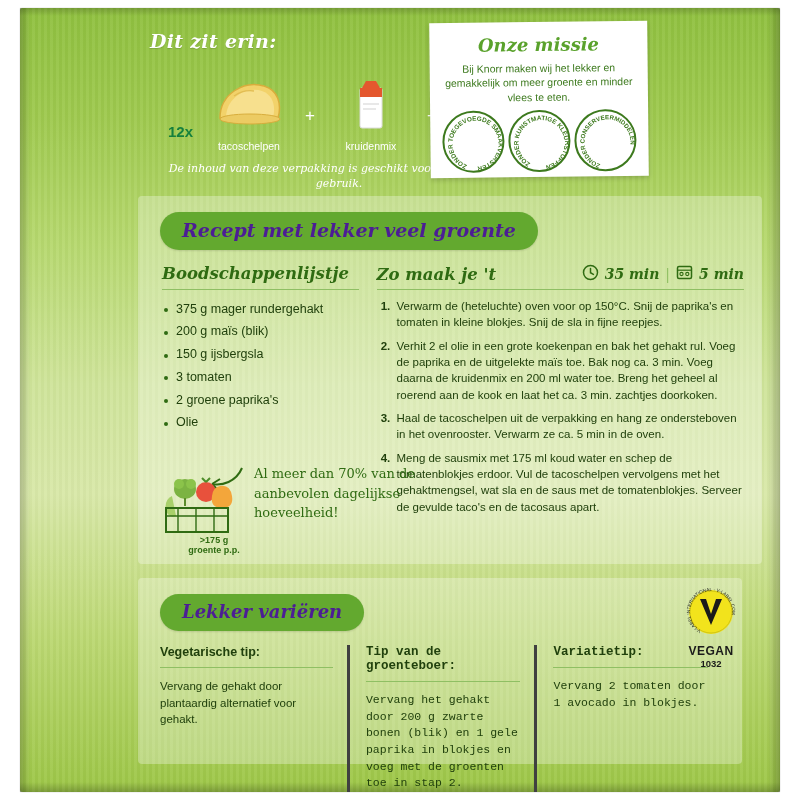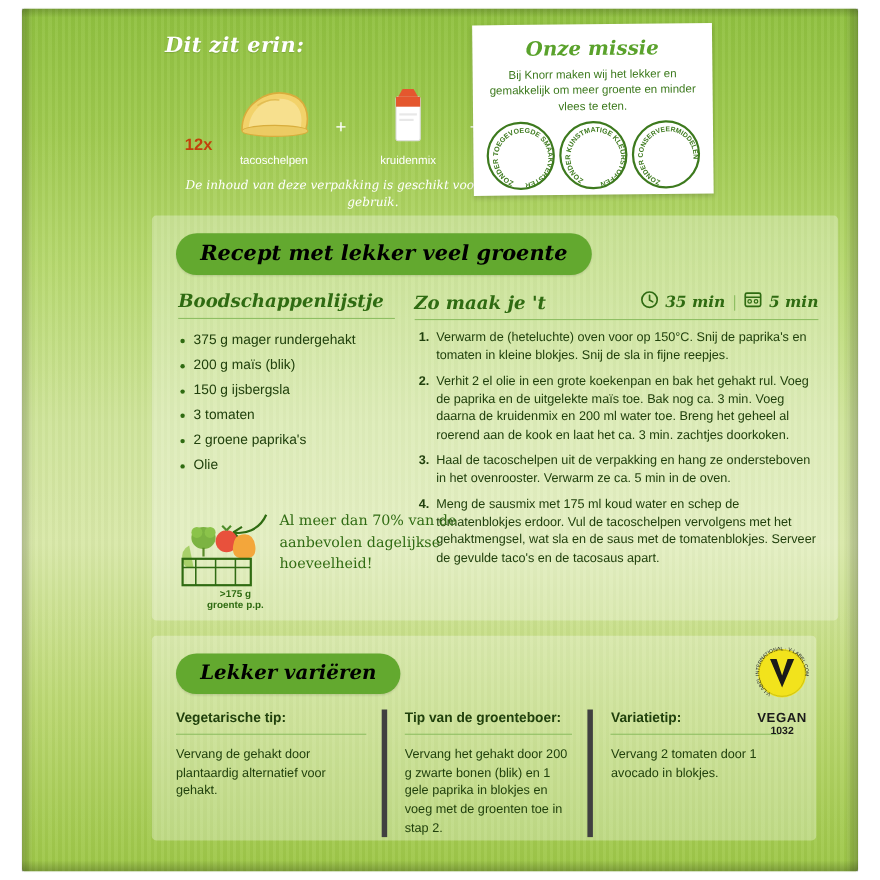--- a/index.html
+++ b/index.html
@@ -52,21 +52,21 @@
   .ingredients-row {
     display: flex; align-items: flex-end; gap: 10px;
     margin-top: 22px; padding-left: 18px;
   }
   .ing { display:flex; flex-direction:column; align-items:center; width: 92px; }
   .ing .art { height: 58px; display:flex; align-items:flex-end; justify-content:center; }
   .ing .cap {
     margin-top: 8px; font-size: 10.5px; color: #ffffff;
     font-family: "Liberation Sans", sans-serif;
   }
-  .qty { font-size: 15px; font-weight: bold; color:#c2410c; margin-bottom: 12px; }
+  .qty { font-size: 15px; font-weight: bold; color:#15803d; margin-bottom: 12px; }
   .plus { font-size: 17px; color:#ffffff; margin-bottom: 26px; }
   .vegan-note {
     margin-top: 10px; text-align:center; width: 360px;
     font-family: "DejaVu Serif", serif; font-style: italic;
     font-size: 11px; color: #ffffff; line-height: 1.35;
     padding-left: 18px;
   }
 
   
   .mission {
@@ -98,21 +98,21 @@
   
   .panel {
     position: absolute;
     left: 138px; top: 196px; width: 624px; height: 368px;
     background: rgba(255,255,255,0.30);
     border-radius: 4px;
   }
   .pill {
     display: inline-block;
     background: #63a92f;
-    color: #000000;
+    color: #4c1d95;
     padding: 7px 22px 9px 22px;
     border-radius: 20px;
     font-family: "DejaVu Serif", serif; font-style: italic; font-weight: bold;
     font-size: 19px;
     box-shadow: 0 1px 2px rgba(0,0,0,0.12);
   }
   .panel-head { padding: 16px 0 0 22px; }
   .cols { display: flex; padding: 14px 18px 0 24px; gap: 18px; }
   .col-left { width: 200px; }
   .col-right { width: 374px; }
@@ -155,21 +155,21 @@
   }
 
   
   .panel2 {
     position: absolute; left: 138px; top: 578px; width: 604px; height: 186px;
     background: rgba(255,255,255,0.30); border-radius: 4px;
   }
   .panel2 .pill { font-size: 18px; }
   .tips { display:flex; padding: 14px 20px 0 22px; gap: 0; }
   .tip { width: 192px; padding-right: 14px; }
-  .tip + .tip { border-left: 5px solid #404040; padding-left: 16px; }
+  .tip + .tip { border-left: 3px solid #404040; padding-left: 16px; font-family: Liberation Mono, monospace; }
   .tip h4 {
     margin: 0 0 10px 0; font-size: 12.5px; color: #20400c;
     border-bottom: 1px solid #8fbf63; padding-bottom: 8px; font-weight: bold;
   }
   .tip p { margin: 0; font-size: 11.5px; color: #20400c; line-height: 1.45; }
 
   
   .veganlabel { position:absolute; right: 52px; top: 588px; width: 74px; text-align:center; }
   .veganlabel .vl-name { font-size: 12px; font-weight: bold; color:#1a1a1a; letter-spacing:0.5px; }
   .veganlabel .vl-num { font-size: 9.5px; color:#1a1a1a; font-weight:bold; }

